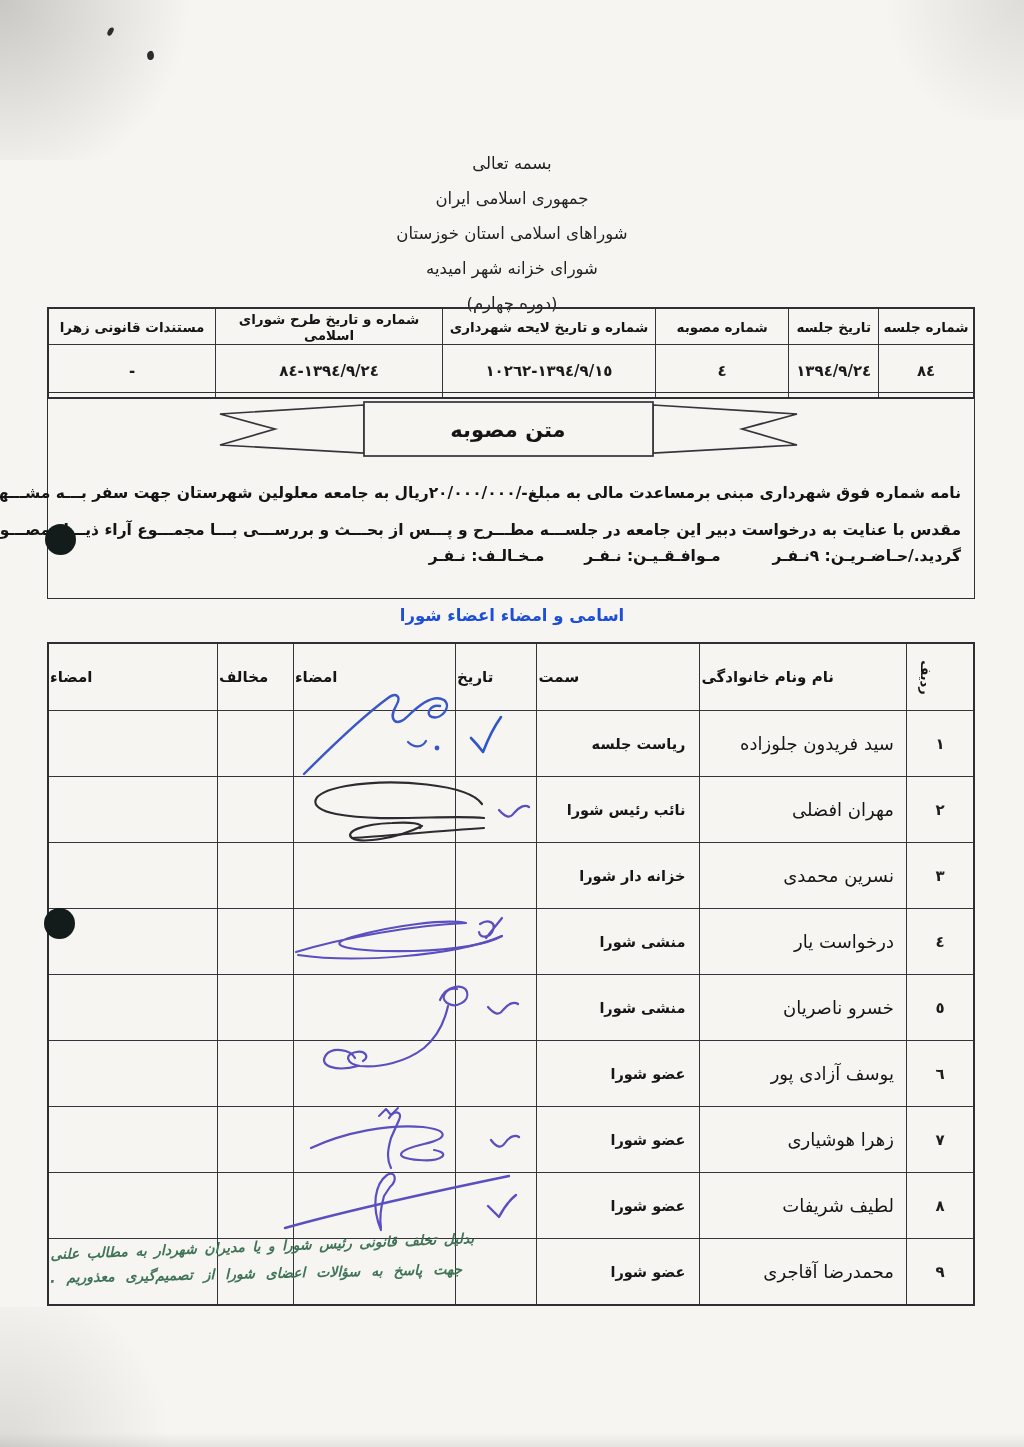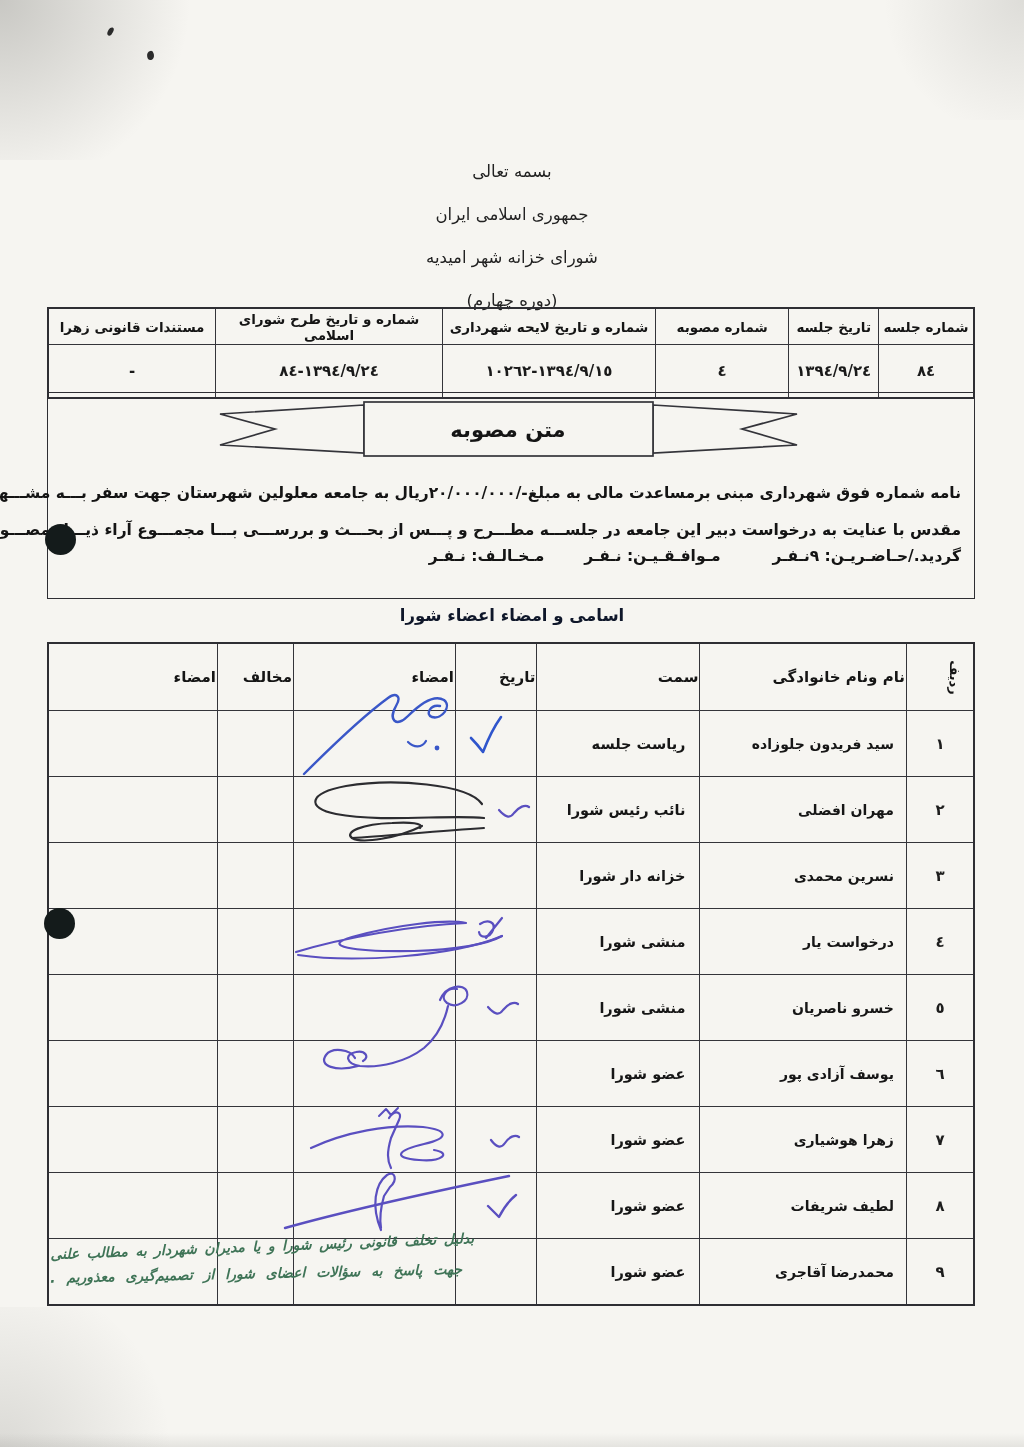--- a/index.html
+++ b/index.html
@@ -26,21 +26,21 @@
     background:radial-gradient(circle at 0 100%, rgba(95,95,90,.18), rgba(95,95,90,0) 70%);}
   .shade-bottom{left:0;bottom:0;width:100%;height:14px;
     background:linear-gradient(to top, rgba(100,100,95,.12), rgba(100,100,95,0));}
 
   .speck{position:absolute;background:#2b2b2b;border-radius:60% 40% 55% 45%;}
   .speck1{left:108px;top:27px;width:5px;height:9px;transform:rotate(24deg);}
   .speck2{left:147px;top:51px;width:7px;height:9px;transform:rotate(-12deg);}
 
   
   .doc-header{position:absolute;top:146px;left:0;width:100%;text-align:center;}
-  .doc-header div{height:35px;line-height:35px;font-size:16.5px;color:#222;margin-top:8px;}
+  .doc-header div{height:35px;line-height:35px;font-size:16.5px;color:#222;}
 
   
   table{border-collapse:collapse;table-layout:fixed;direction:rtl;}
   .grid td,.grid th{border:1.5px solid #34343a;overflow:hidden;}
   .grid{border:2px solid #2e2e33;}
 
   .info-table{position:absolute;left:47px;top:307px;width:928px;}
   .info-table th{font-size:13.5px;font-weight:bold;text-align:center;height:33px;color:#151515;}
   .info-table td{font-size:15px;font-weight:bold;text-align:center;height:50px;color:#1a1a1a;}
   .ltr-num{direction:ltr;}
@@ -52,27 +52,27 @@
   .ribbon text{font-family:"DejaVu Sans", sans-serif;font-weight:bold;font-size:21px;fill:#151515;}
   .res-par{position:absolute;top:82px;left:13px;right:13px;}
   .res-line{font-size:15.5px;font-weight:bold;line-height:37px;color:#141414;
     text-align:justify;text-align-last:justify;white-space:nowrap;}
   .attendance{position:absolute;top:148px;right:13px;left:13px;height:30px;line-height:30px;
     font-size:15.5px;font-weight:bold;color:#141414;}
   .attendance .grp1{margin-left:52px;}
   .attendance .grp2{margin-left:40px;}
 
   .members-title{position:absolute;top:606px;left:0;width:100%;text-align:center;
-    font-size:16.5px;font-weight:bold;color:#0f172a;}
+    font-size:16.5px;font-weight:bold;color:#1d4ed8;}
 
   .members-table{position:absolute;left:47px;top:642px;width:928px;}
-  .members-table th{font-size:15px;font-weight:bold;text-align:right;height:64px;color:#151515;}
+  .members-table th{font-size:15px;font-weight:bold;text-align:left;height:64px;color:#151515;}
   .members-table td{height:63px;}
   .members-table .c-no{text-align:center;font-size:15px;font-weight:bold;}
-  .members-table .c-name{text-align:right;padding-right:12px;font-size:14px;font-weight:bold;color:#161616;}
+  .members-table .c-name{text-align:right;padding-right:12px;font-size:18px;font-weight:normal;color:#161616;}
   .members-table .c-role{text-align:right;padding-right:14px;font-size:14.5px;font-weight:bold;color:#161616;}
   .v-head{display:inline-block;transform:rotate(90deg);font-size:13px;letter-spacing:0;}
 
   
   .ink{position:absolute;pointer-events:none;}
   .ink path,.ink polyline{fill:none;stroke-linecap:round;stroke-linejoin:round;}
 
   .note{position:absolute;color:#3f7457;font-style:italic;font-weight:600;font-size:14px;
     white-space:nowrap;transform-origin:100% 50%;}
   .note1{left:50px;top:1230px;width:424px;text-align:justify;text-align-last:justify;transform:rotate(-2.2deg);}
@@ -90,20 +90,21 @@
   <div class="shade shade-tl"></div>
   <div class="shade shade-tr"></div>
   <div class="shade shade-bl"></div>
   <div class="shade shade-bottom"></div>
   <div class="speck speck1"></div>
   <div class="speck speck2"></div>
 
   <div class="doc-header">
     <div>بسمه تعالی</div>
     <div>جمهوری اسلامی ایران</div>
+    <div>شوراهای اسلامی استان خوزستان</div>
     <div>شورای خزانه شهر امیدیه</div>
     <div>(دوره چهارم)</div>
   </div>
 
   <table class="grid info-table">
     <colgroup>
       <col style="width:10.3%">
         <col style="width:9.7%">
         <col style="width:14.4%">
       <col style="width:23%">

